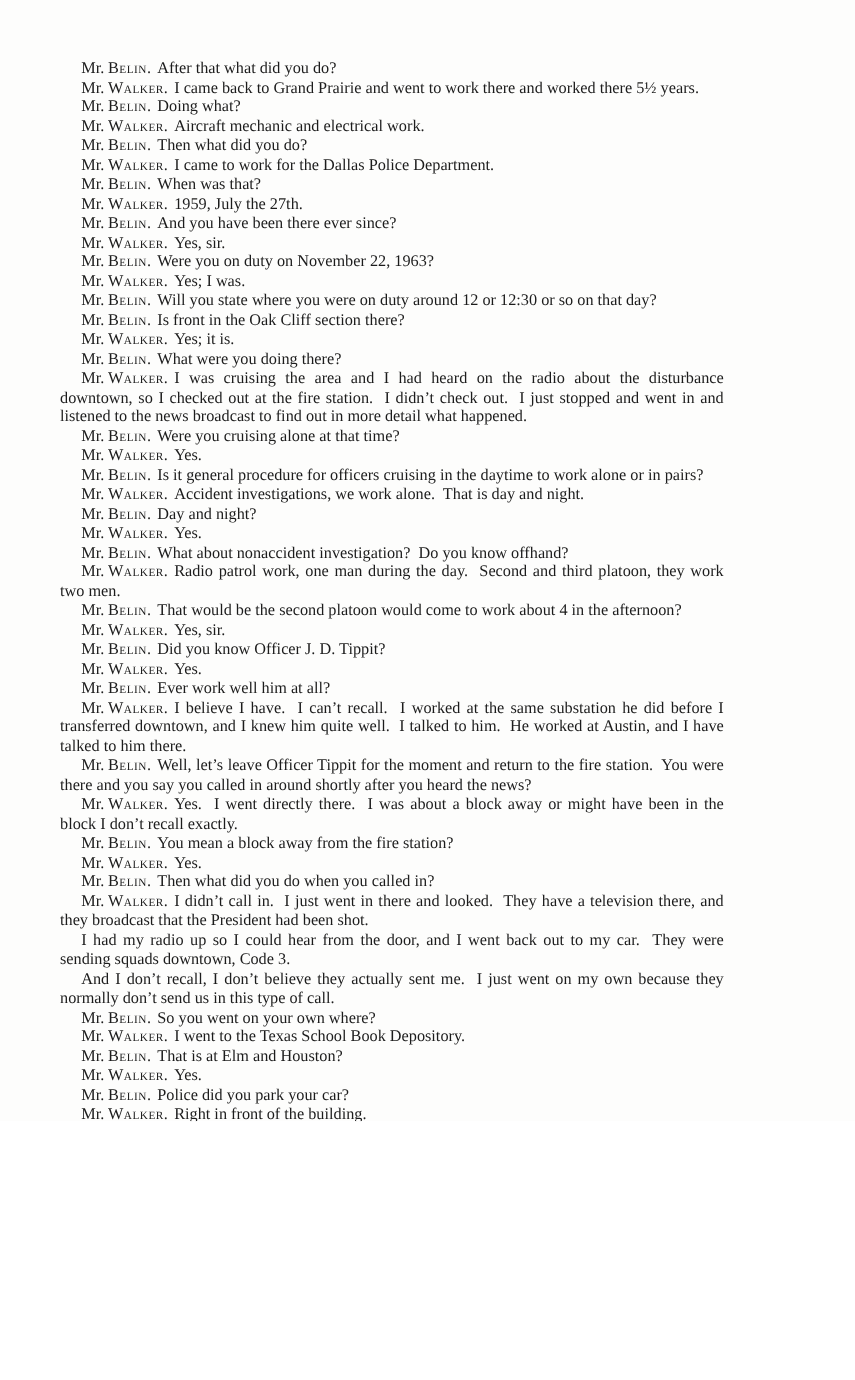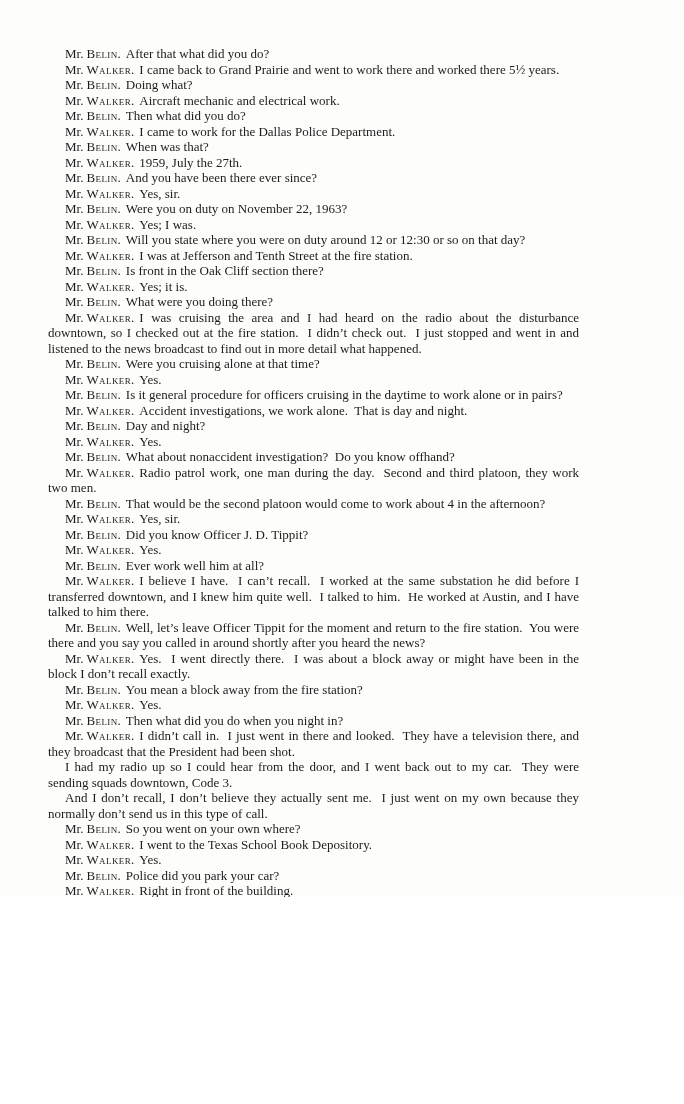--- a/index.html
+++ b/index.html
@@ -59,21 +59,20 @@
       <p class="para"><span class="speaker"><span class="prefix">Mr.</span><span class="sc">Walker</span><span>.</span></span><span class="txt">Aircraft mechanic and electrical work.</span></p>
       <p class="para"><span class="speaker"><span class="prefix">Mr.</span><span class="sc">Belin</span><span>.</span></span><span class="txt">Then what did you do?</span></p>
       <p class="para"><span class="speaker"><span class="prefix">Mr.</span><span class="sc">Walker</span><span>.</span></span><span class="txt">I came to work for the Dallas Police Department.</span></p>
       <p class="para"><span class="speaker"><span class="prefix">Mr.</span><span class="sc">Belin</span><span>.</span></span><span class="txt">When was that?</span></p>
       <p class="para"><span class="speaker"><span class="prefix">Mr.</span><span class="sc">Walker</span><span>.</span></span><span class="txt">1959, July the 27th.</span></p>
       <p class="para"><span class="speaker"><span class="prefix">Mr.</span><span class="sc">Belin</span><span>.</span></span><span class="txt">And you have been there ever since?</span></p>
       <p class="para"><span class="speaker"><span class="prefix">Mr.</span><span class="sc">Walker</span><span>.</span></span><span class="txt">Yes, sir.</span></p>
       <p class="para"><span class="speaker"><span class="prefix">Mr.</span><span class="sc">Belin</span><span>.</span></span><span class="txt">Were you on duty on November 22, 1963?</span></p>
       <p class="para"><span class="speaker"><span class="prefix">Mr.</span><span class="sc">Walker</span><span>.</span></span><span class="txt">Yes; I was.</span></p>
       <p class="para"><span class="speaker"><span class="prefix">Mr.</span><span class="sc">Belin</span><span>.</span></span><span class="txt">Will you state where you were on duty around 12 or 12:30 or so on that day?</span></p>
-      <p class="para"><span class="speaker"><span class="prefix">Mr.</span><span class="sc">Walker</span><span>.</span></span><span class="txt">I was at Jefferson and Tenth Street at the fire station.</span></p>
       <p class="para"><span class="speaker"><span class="prefix">Mr.</span><span class="sc">Belin</span><span>.</span></span><span class="txt">Is front in the Oak Cliff section there?</span></p>
       <p class="para"><span class="speaker"><span class="prefix">Mr.</span><span class="sc">Walker</span><span>.</span></span><span class="txt">Yes; it is.</span></p>
       <p class="para"><span class="speaker"><span class="prefix">Mr.</span><span class="sc">Belin</span><span>.</span></span><span class="txt">What were you doing there?</span></p>
       <p class="para"><span class="speaker"><span class="prefix">Mr.</span><span class="sc">Walker</span><span>.</span></span><span class="txt">I was cruising the area and I had heard on the radio about the disturbance downtown, so I checked out at the fire station.  I didn’t check out.  I just stopped and went in and listened to the news broadcast to find out in more detail what happened.</span></p>
       <p class="para"><span class="speaker"><span class="prefix">Mr.</span><span class="sc">Belin</span><span>.</span></span><span class="txt">Were you cruising alone at that time?</span></p>
       <p class="para"><span class="speaker"><span class="prefix">Mr.</span><span class="sc">Walker</span><span>.</span></span><span class="txt">Yes.</span></p>
       <p class="para"><span class="speaker"><span class="prefix">Mr.</span><span class="sc">Belin</span><span>.</span></span><span class="txt">Is it general procedure for officers cruising in the daytime to work alone or in pairs?</span></p>
       <p class="para"><span class="speaker"><span class="prefix">Mr.</span><span class="sc">Walker</span><span>.</span></span><span class="txt">Accident investigations, we work alone.  That is day and night.</span></p>
       <p class="para"><span class="speaker"><span class="prefix">Mr.</span><span class="sc">Belin</span><span>.</span></span><span class="txt">Day and night?</span></p>
       <p class="para"><span class="speaker"><span class="prefix">Mr.</span><span class="sc">Walker</span><span>.</span></span><span class="txt">Yes.</span></p>
@@ -82,24 +81,25 @@
       <p class="para"><span class="speaker"><span class="prefix">Mr.</span><span class="sc">Belin</span><span>.</span></span><span class="txt">That would be the second platoon would come to work about 4 in the afternoon?</span></p>
       <p class="para"><span class="speaker"><span class="prefix">Mr.</span><span class="sc">Walker</span><span>.</span></span><span class="txt">Yes, sir.</span></p>
       <p class="para"><span class="speaker"><span class="prefix">Mr.</span><span class="sc">Belin</span><span>.</span></span><span class="txt">Did you know Officer J. D. Tippit?</span></p>
       <p class="para"><span class="speaker"><span class="prefix">Mr.</span><span class="sc">Walker</span><span>.</span></span><span class="txt">Yes.</span></p>
       <p class="para"><span class="speaker"><span class="prefix">Mr.</span><span class="sc">Belin</span><span>.</span></span><span class="txt">Ever work well him at all?</span></p>
       <p class="para"><span class="speaker"><span class="prefix">Mr.</span><span class="sc">Walker</span><span>.</span></span><span class="txt">I believe I have.  I can’t recall.  I worked at the same substation he did before I transferred downtown, and I knew him quite well.  I talked to him.  He worked at Austin, and I have talked to him there.</span></p>
       <p class="para"><span class="speaker"><span class="prefix">Mr.</span><span class="sc">Belin</span><span>.</span></span><span class="txt">Well, let’s leave Officer Tippit for the moment and return to the fire station.  You were there and you say you called in around shortly after you heard the news?</span></p>
       <p class="para"><span class="speaker"><span class="prefix">Mr.</span><span class="sc">Walker</span><span>.</span></span><span class="txt">Yes.  I went directly there.  I was about a block away or might have been in the block I don’t recall exactly.</span></p>
       <p class="para"><span class="speaker"><span class="prefix">Mr.</span><span class="sc">Belin</span><span>.</span></span><span class="txt">You mean a block away from the fire station?</span></p>
       <p class="para"><span class="speaker"><span class="prefix">Mr.</span><span class="sc">Walker</span><span>.</span></span><span class="txt">Yes.</span></p>
-      <p class="para"><span class="speaker"><span class="prefix">Mr.</span><span class="sc">Belin</span><span>.</span></span><span class="txt">Then what did you do when you night in?</span></p>
+      <p class="para"><span class="speaker"><span class="prefix">Mr.</span><span class="sc">Belin</span><span>.</span></span><span class="txt">Then what did you do when you called in?</span></p>
       <p class="para"><span class="speaker"><span class="prefix">Mr.</span><span class="sc">Walker</span><span>.</span></span><span class="txt">I didn’t call in.  I just went in there and looked.  They have a television there, and they broadcast that the President had been shot.</span></p>
       <p class="para"><span class="txt">I had my radio up so I could hear from the door, and I went back out to my car.  They were sending squads downtown, Code 3.</span></p>
       <p class="para"><span class="txt">And I don’t recall, I don’t believe they actually sent me.  I just went on my own because they normally don’t send us in this type of call.</span></p>
       <p class="para"><span class="speaker"><span class="prefix">Mr.</span><span class="sc">Belin</span><span>.</span></span><span class="txt">So you went on your own where?</span></p>
       <p class="para"><span class="speaker"><span class="prefix">Mr.</span><span class="sc">Walker</span><span>.</span></span><span class="txt">I went to the Texas School Book Depository.</span></p>
+      <p class="para"><span class="speaker"><span class="prefix">Mr.</span><span class="sc">Belin</span><span>.</span></span><span class="txt">That is at Elm and Houston?</span></p>
       <p class="para"><span class="speaker"><span class="prefix">Mr.</span><span class="sc">Walker</span><span>.</span></span><span class="txt">Yes.</span></p>
       <p class="para"><span class="speaker"><span class="prefix">Mr.</span><span class="sc">Belin</span><span>.</span></span><span class="txt">Police did you park your car?</span></p>
       <p class="para"><span class="speaker"><span class="prefix">Mr.</span><span class="sc">Walker</span><span>.</span></span><span class="txt">Right in front of the building.</span></p>
     </div>
   <div class="page-number">35</div>
 </div>
 
 </body></html>

